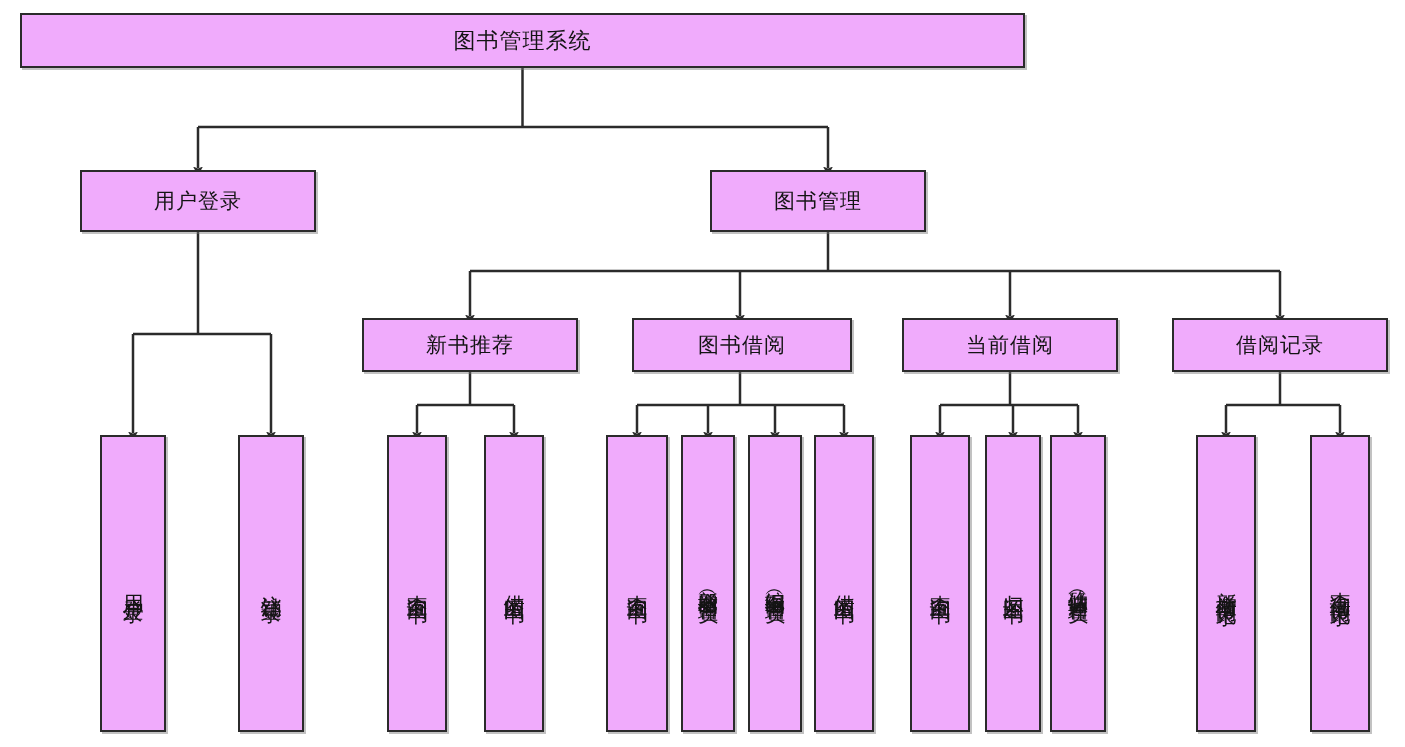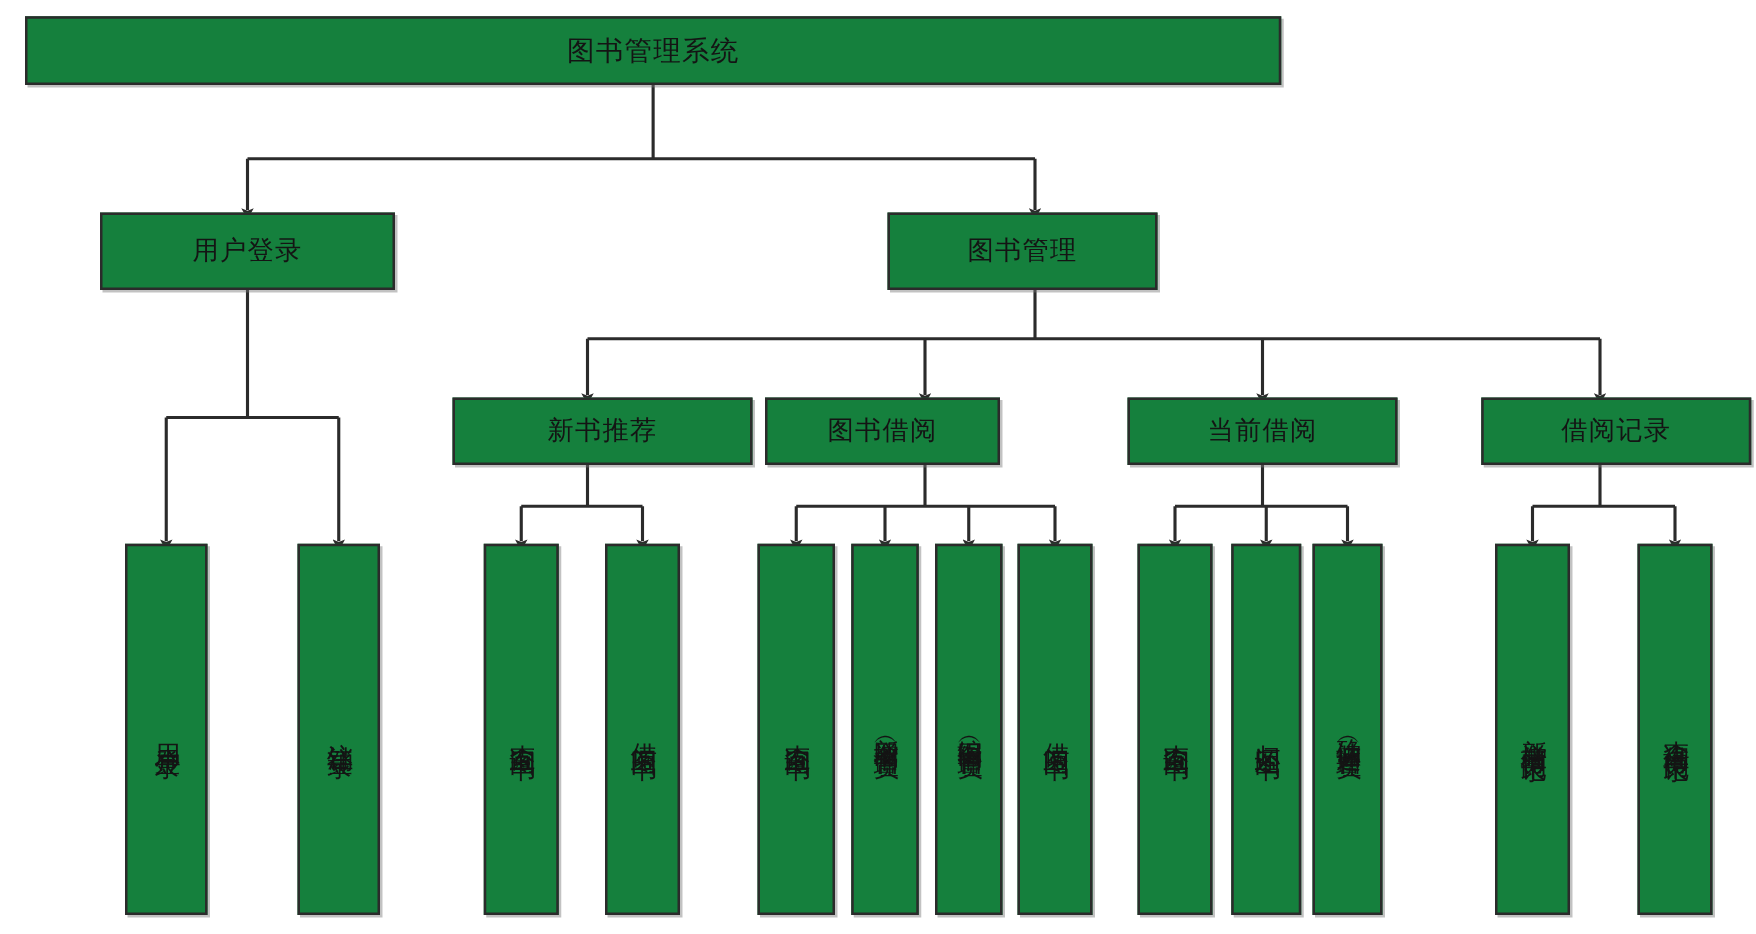--- a/index.html
+++ b/index.html
@@ -8,21 +8,21 @@
     width:1405px;height:747px;overflow:hidden;
     font-family:"Liberation Sans","DejaVu Sans",sans-serif;
     color:#1f1f1f;
   }
   #canvas{position:relative;width:1405px;height:747px;background:#ffffff;}
   #wires{position:absolute;left:0;top:0;width:1405px;height:747px;}
 
   .node{
     position:absolute;
     box-sizing:border-box;
-    background:#15803d;
+    background:#f0abfc;
     border:2px solid #2b2b2b;
     box-shadow:2px 2px 0 rgba(120,120,120,.45);
     display:flex;
     align-items:center;
     justify-content:center;
     overflow:hidden;
   }
   .node .label{
     font-size:21px;
     line-height:1.18;
@@ -112,30 +112,30 @@
   <div id="node-layer">
       <div class="node root" style="left: 20px; top: 13px; width: 1005px; height: 55px;">
         <span class="label">图书管理系统</span>
       </div>
       <div class="node level2" style="left: 80px; top: 170px; width: 236px; height: 62px;">
         <span class="label">用户登录</span>
       </div>
       <div class="node level2" style="left: 710px; top: 170px; width: 216px; height: 62px;">
         <span class="label">图书管理</span>
       </div>
-      <div class="node level3" style="left: 362px; top: 318px; width: 240px; height: 54px;">
+      <div class="node level3" style="left: 362px; top: 318px; width: 216px; height: 54px;">
         <span class="label">新书推荐</span>
       </div>
-      <div class="node level3" style="left: 612px; top: 318px; width: 188px; height: 54px;">
+      <div class="node level3" style="left: 632px; top: 318px; width: 220px; height: 54px;">
         <span class="label">图书借阅</span>
       </div>
       <div class="node level3" style="left: 902px; top: 318px; width: 216px; height: 54px;">
         <span class="label">当前借阅</span>
       </div>
-      <div class="node level3" style="left: 1172px; top: 318px; width: 216px; height: 54px; margin-left: 13px;">
+      <div class="node level3" style="left: 1172px; top: 318px; width: 216px; height: 54px;">
         <span class="label">借阅记录</span>
       </div>
       <div class="node leaf" style="left: 100px; top: 435px; width: 66px; height: 297px;">
         <span class="label">用户登录</span>
       </div>
       <div class="node leaf" style="left: 238px; top: 435px; width: 66px; height: 297px;">
         <span class="label">注销登录</span>
       </div>
       <div class="node leaf" style="left: 387px; top: 435px; width: 60px; height: 297px;">
         <span class="label">查询图书</span>

